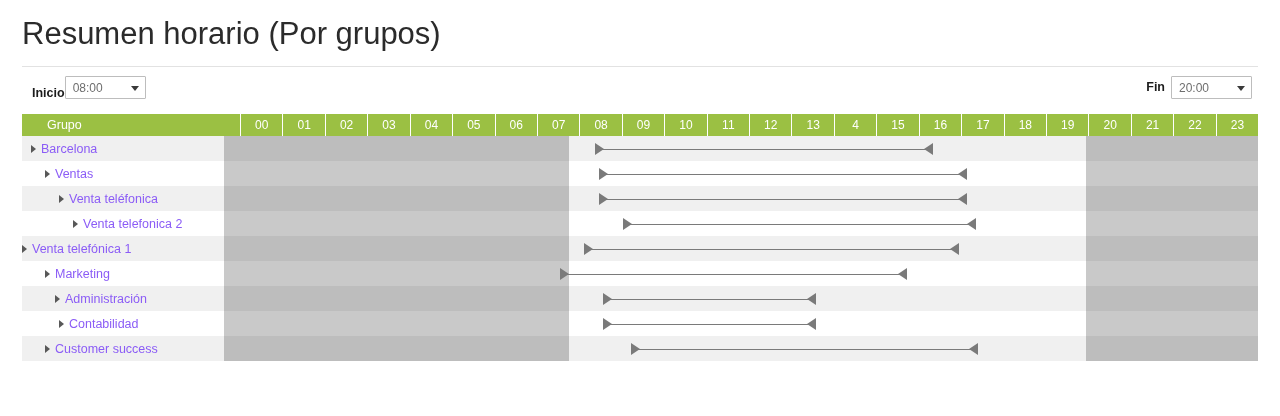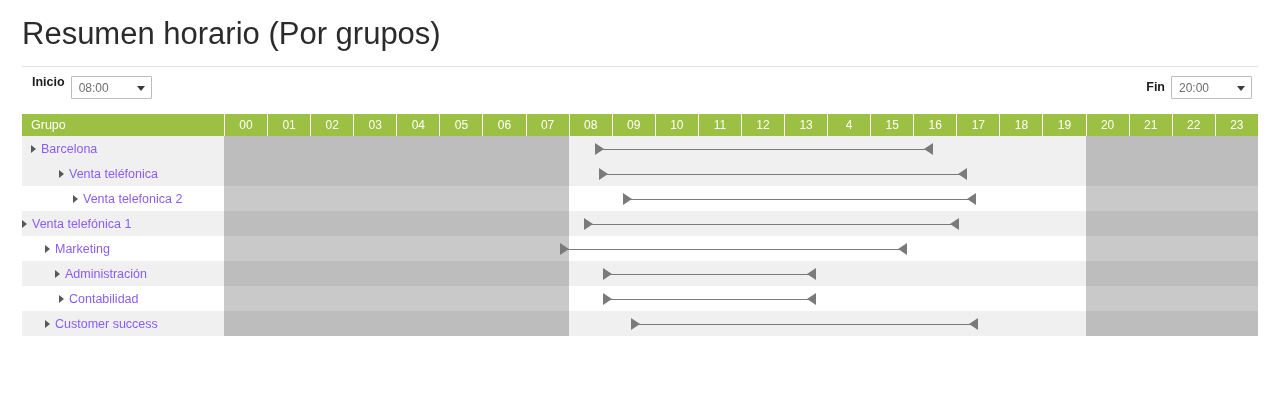--- a/index.html
+++ b/index.html
@@ -18,21 +18,21 @@
     font-size:31px;font-weight:400;color:#2b2b2b;
     letter-spacing:0px;line-height:1;
     white-space:nowrap;
   }
 
   
   .toolbar{
     position:absolute;left:22px;top:66px;width:1236px;height:36px;
     border-top:1px solid #e2e2e2;
   }
-  .tb-left{position:absolute;left:10px;top:9px;display:flex;align-items:flex-start;gap:6px;}
+  .tb-left{position:absolute;left:10px;top:9px;display:flex;align-items:flex-end;}
   .tb-right{position:absolute;right:6px;top:9px;display:flex;align-items:center;gap:6px;}
   .tb-label{font-size:12.5px;font-weight:bold;color:#1c1c1c;line-height:1;}
   .selectbox{
     position:relative;
     border:1px solid #bdbdbd;background:#ffffff;
     height:21px;min-width:52px;
     display:flex;align-items:center;
     padding:0 20px 0 7px;
     font-size:12px;color:#6e6e6e;
     box-sizing:content-box;
@@ -52,20 +52,21 @@
   }
   .g-head{
     position:relative;height:22px;background:#9bc043;
     display:flex;
   }
   .g-head .h-group{
     width:202px;flex:0 0 202px;
     color:#ffffff;font-size:12.5px;
     display:flex;align-items:center;padding-left:9px;
     box-sizing:border-box;
+    margin-left:16px;
   }
   .g-head .h-hours{display:flex;flex:1 1 auto;}
   .g-head .h-cell{
     flex:1 1 0;
     color:#ffffff;font-size:12px;
     display:flex;align-items:center;justify-content:center;
     border-left:1px solid #ffffff;
     box-sizing:border-box;
   }
 
@@ -177,20 +178,35 @@
           <div class="r-track">
             <div class="oor" style="left: 0%; width: 33.3333%;"></div>
             <div class="oor" style="left: 83.3333%; right: 0%;"></div>
             <div class="bar" style="left: 35.8333%; width: 32.7083%;">
               <div class="line"></div>
               <div class="cap start"></div>
               <div class="cap end"></div>
             </div>
           </div>
         </div>
+        <div class="g-row plain">
+          <div class="r-label" style="padding-left: 23px;">
+            <span class="tri"></span>
+            <span>Ventas</span>
+          </div>
+          <div class="r-track">
+            <div class="oor" style="left: 0%; width: 33.3333%;"></div>
+            <div class="oor" style="left: 83.3333%; right: 0%;"></div>
+            <div class="bar" style="left: 36.25%; width: 35.625%;">
+              <div class="line"></div>
+              <div class="cap start"></div>
+              <div class="cap end"></div>
+            </div>
+          </div>
+        </div>
         <div class="g-row alt">
           <div class="r-label" style="padding-left: 37px; border-radius: 8px;">
             <span class="tri"></span>
             <span>Venta teléfonica</span>
           </div>
           <div class="r-track">
             <div class="oor" style="left: 0%; width: 33.3333%;"></div>
             <div class="oor" style="left: 83.3333%; right: 0%;"></div>
             <div class="bar" style="left: 36.25%; width: 35.625%;">
               <div class="line"></div>

